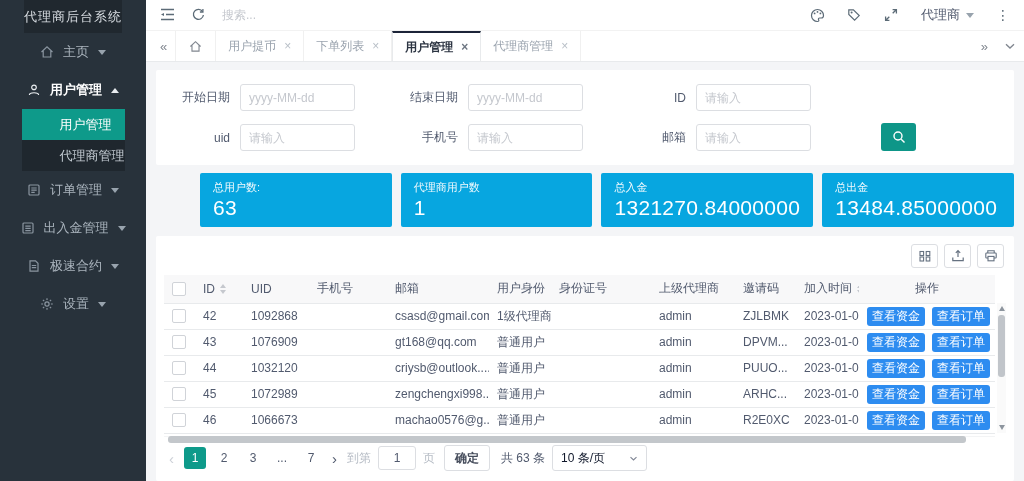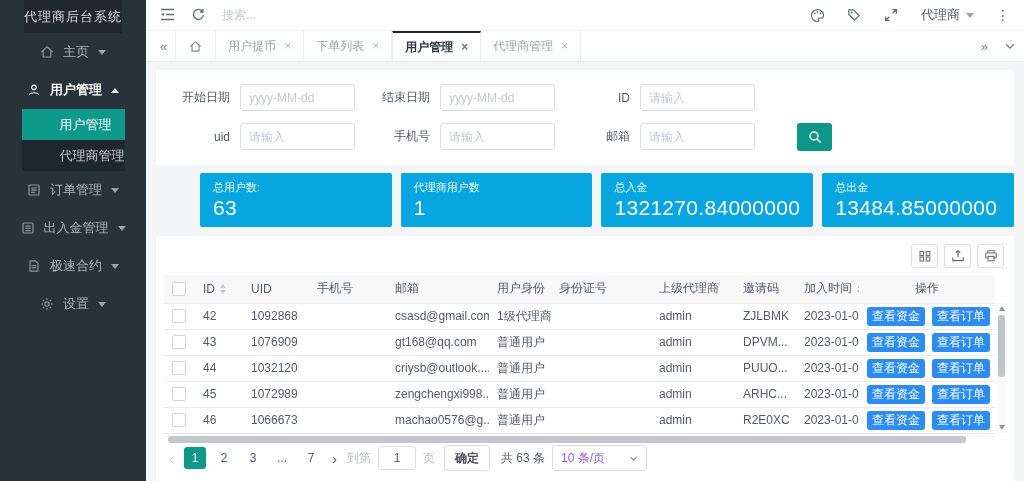--- a/index.html
+++ b/index.html
@@ -38,21 +38,21 @@
   .tab { display:flex; align-items:center; gap:8px; padding:0 12px; color:#9aa3ae; border-right:1px solid #f0f0f0; cursor:pointer; font-size:12px; }
   .tab .x { color:#b8bfc7; font-size:12px; }
   .tab.active { background:#fff; color:#2c3442; border-top:2px solid #1c2438; border-left:1px solid #e8eaec; border-right:1px solid #e8eaec; font-weight:bold; }
   .tab.active .x { color:#6d7682; }
   .tabbar-right { margin-left:auto; display:flex; align-items:stretch; }
 
   .content { flex:1; background:#f4f5f7; padding:8px 10px 0; display:flex; flex-direction:column; overflow:hidden; }
 
   
   .filter-card { background:#fff; border-radius:2px; padding:14px 10px 14px 18px; flex-shrink:0; }
-  .filter-row { display:flex; align-items:flex-start; }
+  .filter-row { display:flex; align-items:flex-end;gap:28px; }
   .filter-row + .filter-row { margin-top:12px; }
   .fgroup { display:flex; align-items:center; width:191px; margin-right:9px; }
   .flabel { width:66px; text-align:right; padding-right:10px; color:#515a6e; font-size:12px; flex-shrink:0; }
   .finput { width:115px; height:27px; border:1px solid #dcdee2; border-radius:3px; padding:0 8px; font-size:12px; color:#515a6e; outline:none; }
   .finput::placeholder { color:#c5c8ce; }
   .search-btn { margin-left:23px; width:35px; height:28px; background:#0e9688; border:none; border-radius:3px; display:flex; align-items:center; justify-content:center; cursor:pointer; }
 
   
   .stats { display:flex; gap:9px; margin-top:8px; flex-shrink:0;margin-left:44px; }
   .stat-card { flex:1; height:54px; background:#07a6e0; color:#fff; border-radius:2px; padding:7px 13px 0; }
@@ -90,21 +90,21 @@
   
   .pager { display:flex; align-items:center; gap:7px; padding:8px 2px 6px; font-size:12px; }
   .pg-arrow { color:#ccd0d7; font-size:15px; padding:0 3px; cursor:pointer; }
   .pg-arrow.on { color:#515a6e; }
   .pg-num { min-width:22px; height:22px; display:flex; align-items:center; justify-content:center; border-radius:3px; padding:0 4px; cursor:pointer; color:#515a6e; }
   .pg-num.active { background:#0e9a8a; color:#fff; }
   .pg-dim { color:#b6bcc5; }
   .goto-input { width:38px; height:24px; border:1px solid #dcdee2; border-radius:3px; text-align:center; font-size:12px; color:#515a6e; outline:none; }
   .confirm-btn { height:26px; padding:0 10px; border:1px solid #dcdee2; border-radius:3px; background:#fff; font-size:12px; font-weight:bold; color:#454c5b; cursor:pointer; margin-left:2px; }
   .total { color:#515a6e; margin-left:4px; }
-  .size-select { height:26px; border:1px solid #dcdee2; border-radius:3px; background:#fff; display:flex; align-items:center; gap:24px; padding:0 8px; cursor:pointer; color:#8b5cf6; }
+  .size-select { height:26px; border:1px solid #dcdee2; border-radius:3px; background:#fff; display:flex; align-items:center; gap:24px; padding:0 8px; cursor:pointer; color:#0f172a; }
 
   svg { display:block; }
 </style>
 </head>
 <body>
 
 <aside class="sidebar">
   <div class="app-title">代理商后台系统</div>
 
   <div class="menu-item">

